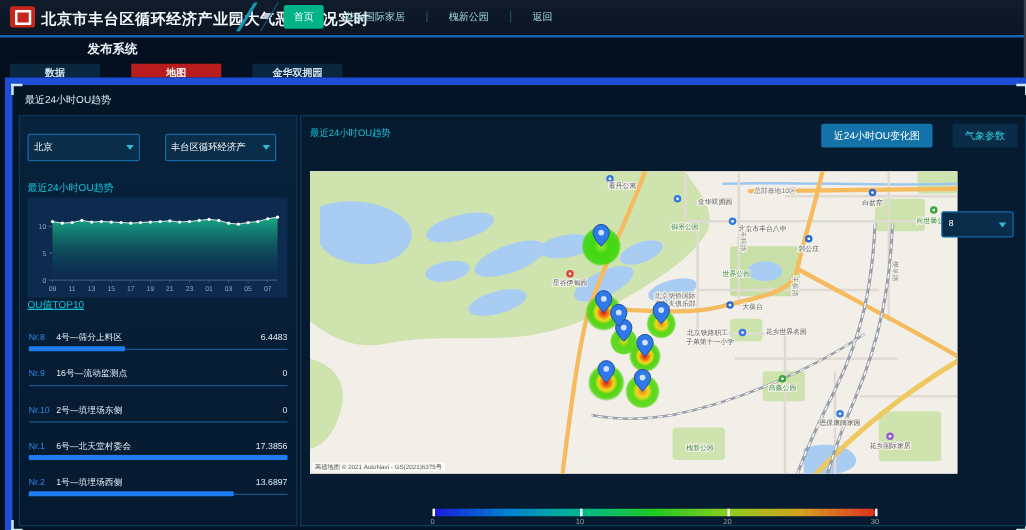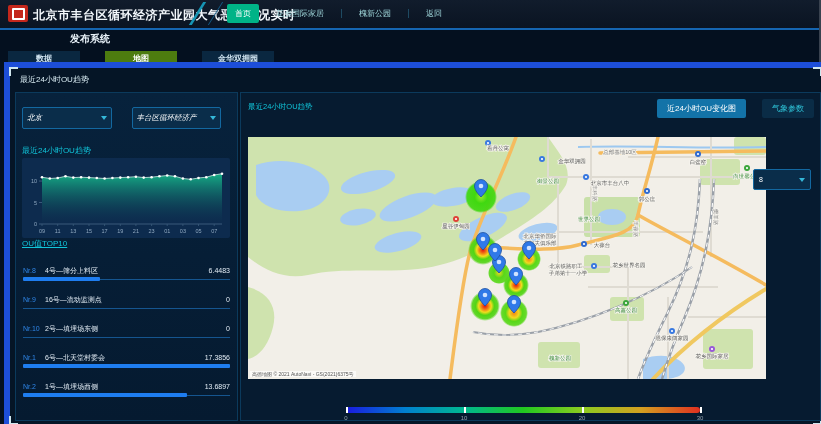--- a/index.html
+++ b/index.html
@@ -12,32 +12,32 @@
   .hdr-slash{position:absolute;left:196px;top:2px;width:16px;height:23px;border-left:3px solid #1694b4;border-right:1px solid #135b86;transform:skewX(-32deg);}
   .nav{position:absolute;left:227px;top:4px;display:flex;align-items:center;gap:9px;}
   .nav-item{font-size:8px;color:#9fd6da;padding:4px 8px;border-radius:2px;white-space:nowrap;cursor:pointer;text-align:center;}
   .nav-item.active{background:#00b387;color:#fff;}
   .nav-sep{width:1px;height:9px;background:#1e4a62;}
   .win-edge{position:absolute;right:0;top:0;width:2px;height:424px;background:#39424f;}
   
   .publish-label{position:absolute;left:26px;top:32px;font-size:10px;font-weight:bold;color:#e8f1f8;margin-left:44px;}
   .tab-row{position:absolute;left:8px;top:51px;display:flex;gap:25px;font-weight:bold;}
   .pub-tab{width:72px;height:16px;line-height:16px;text-align:center;font-size:8px;color:#cfe3f0;background:#0a2740;cursor:pointer;}
-  .pub-tab.active{background:#4d7c0f;color:#fff;}
+  .pub-tab.active{background:#b91c1c;color:#fff;}
   
   .main-panel{position:absolute;left:4px;top:62px;width:811px;height:356px;border:6px solid #1d4ed8;background:#051526;}
   .corner{position:absolute;width:7px;height:7px;}
   .corner.tl{left:-1px;top:-1px;border-left:2px solid #cfe6ee;border-top:2px solid #cfe6ee;}
   .corner.tr{right:-1px;top:-1px;border-right:2px solid #cfe6ee;border-top:2px solid #cfe6ee;}
   .corner.bl{left:-1px;bottom:-1px;border-left:2px solid #cfe6ee;border-bottom:2px solid #cfe6ee;}
   .corner.br{right:-1px;bottom:-1px;border-right:2px solid #cfe6ee;border-bottom:2px solid #cfe6ee;}
   .panel-title{position:absolute;left:10px;top:6px;font-size:8px;color:#d9ecf3;}
   
   .left-col{position:absolute;left:5px;top:24px;width:221px;height:327px;background:linear-gradient(#07223c,#051a30);border:1px solid #0b3a5c;}
-  .filters{position:absolute;left:6px;top:14px;right:16px;display:flex;gap:20px;font-style:italic;}
+  .filters{position:absolute;left:6px;top:14px;right:16px;display:flex;gap:20px;}
   .dd{flex:1;height:20px;background:#0a2d4a;border:1px solid #1368a0;border-radius:2px;display:flex;align-items:center;padding:0 4px;cursor:pointer;min-width:0;}
   .dd .val{flex:1;font-size:7.5px;color:#fff;white-space:nowrap;overflow:hidden;}
   .chev{width:0;height:0;border-left:3px solid transparent;border-right:3px solid transparent;border-top:4px solid #35b8d8;flex:none;margin-left:2px;}
   .sec-title{position:absolute;left:6px;top:52px;font-size:8px;color:#10c5da;}
   .chart-box{position:absolute;left:6px;top:65px;width:208px;height:80px;background:#0d2b4e;border-radius:2px;}
   .top-title{position:absolute;left:6px;top:145px;font-size:8px;color:#10c5da;text-decoration:underline;}
   .top-list{position:absolute;left:7px;top:173px;right:7px;}
   .ti{position:relative;height:29px;}
   .ti-row{display:flex;font-size:7px;line-height:9px;}
   .ti-rank{color:#2f86e8;width:22px;flex:none;}

